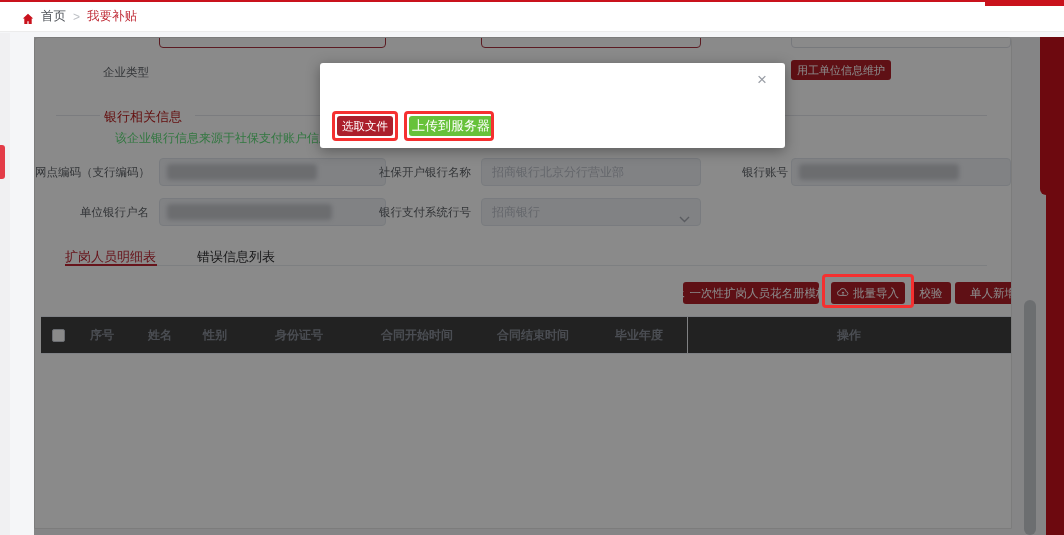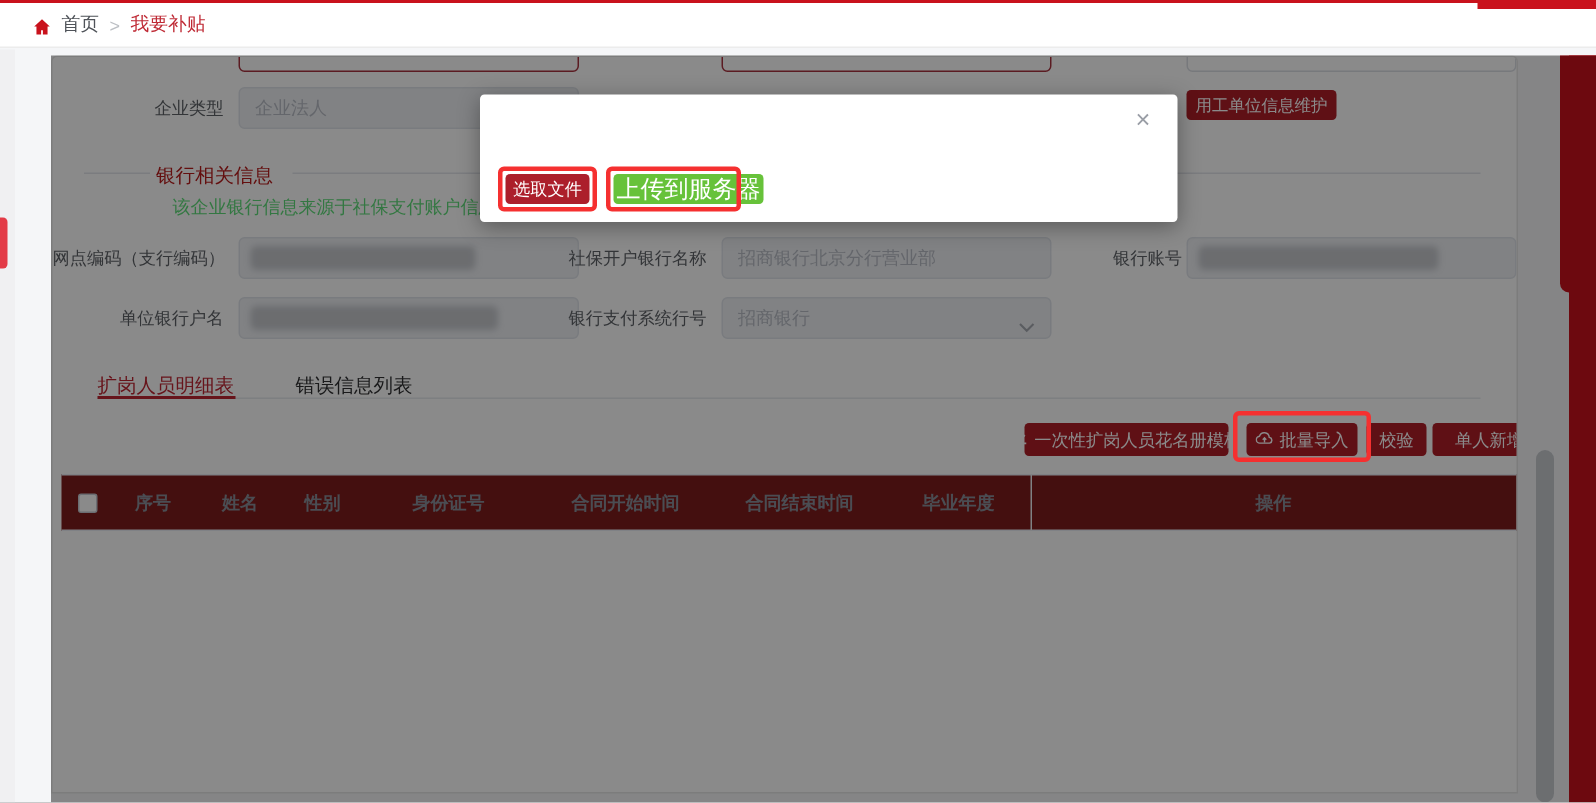--- a/index.html
+++ b/index.html
@@ -50,21 +50,21 @@
 
   .tab{position:absolute;top:210px;font-size:13px;cursor:pointer;}
   .tab-active{color:#bf2633;}
   .tab-idle{color:#303133;}
   .tab-underline{position:absolute;left:30px;top:226px;width:92px;height:2px;background:#bf2633;}
   .tab-baseline{position:absolute;left:30px;top:227px;width:922px;height:1px;background:#e8eaee;}
 
   .tb-btn{position:absolute;top:244px;height:22px;}
 
   
-  .thead{position:absolute;left:6px;top:278px;width:970px;height:38px;background:#7f1d1d;
+  .thead{position:absolute;left:6px;top:278px;width:970px;height:38px;background:#404040;
     border-top:1px solid #ebeef5;border-bottom:1px solid #ebeef5;display:flex;align-items:center;}
   .th{font-size:12px;color:#8a8f99;font-weight:600;text-align:center;flex:0 0 auto;}
   .col-cb{width:34px;display:flex;justify-content:center;}
   .col-1{width:54px;} .col-2{width:62px;} .col-3{width:48px;} .col-4{width:120px;}
   .col-5{width:116px;} .col-6{width:116px;} .col-7{width:96px;}
   .col-op{flex:1 1 auto;}
   .cb{width:13px;height:13px;border:1px solid #c6cad2;border-radius:2px;background:#fff;cursor:pointer;}
   .col-divider{position:absolute;left:652px;top:278px;width:1px;height:213px;background:#edeff3;}
   .tbody{position:absolute;left:6px;top:316px;width:970px;height:175px;background:#fff;}
 
@@ -81,21 +81,21 @@
   
   .modal{position:absolute;left:320px;top:63px;width:465px;height:85px;background:#fff;border-radius:3px;
     box-shadow:0 3px 14px rgba(0,0,0,.35);z-index:20;}
   .modal-title-ann{position:absolute;left:8px;top:7px;width:224px;height:31px;border:3px solid var(--annotation_red);
     border-radius:3px;display:flex;align-items:center;padding-left:8px;}
   .modal-title{font-size:15px;color:#303133;white-space:nowrap;}
   .modal-close{position:absolute;right:18px;top:8px;font-size:17px;color:#9a9ea6;cursor:pointer;line-height:1;}
   .m-ann-select{position:absolute;left:12px;top:48px;width:66px;height:30px;}
   .m-ann-upload{position:absolute;left:84px;top:48px;width:90px;height:30px;}
   .m-btn-select{position:absolute;left:17px;top:53px;width:56px;height:20px;background:#ac1f2b;font-size:11.5px;}
-  .m-btn-upload{position:absolute;left:89px;top:53px;width:100px;height:20px;background:var(--success_green);font-size:16px;}
+  .m-btn-upload{position:absolute;left:89px;top:53px;width:84px;height:20px;background:var(--success_green);font-size:13px;}
 </style>
 </head>
 <body>
 
 <div class="page">
 
   <div class="topline"></div>
   <div class="topline-seg"></div>
 
   <div class="breadcrumb">
@@ -112,23 +112,20 @@
   <div class="left-gutter"></div>
   <div class="left-marker"></div>
 
   <div class="card">
 
     <div class="cut-input cut-red" style="left:124px;width:227px;"></div>
     <div class="cut-input cut-red" style="left:446px;width:220px;"></div>
     <div class="cut-input cut-gray" style="left:756px;width:220px;"></div>
 
     <div class="flabel" style="left:20px;top:27px;width:94px;">企业类型</div>
-    <div class="finput-wrap" style="left:124px;top:20px;width:227px;">
-      <input class="finput" readonly="" value="企业法人" style="">
-    </div>
     <button class="btn maintain-btn">用工单位信息维护</button>
 
     <div class="sec-line" style="left:21px;top:77px;width:44px;"></div>
     <div class="sec-title">银行相关信息</div>
     <div class="sec-line" style="left:160px;top:77px;width:792px;"></div>
     <div class="bank-note">该企业银行信息来源于社保支付账户信息</div>
 
     <div class="flabel" style="left:0px;top:127px;width:114px;">网点编码（支行编码）</div>
     <div class="finput-wrap" style="left:124px;top:120px;width:227px;">
       <input class="finput" readonly="" value="" style="">

